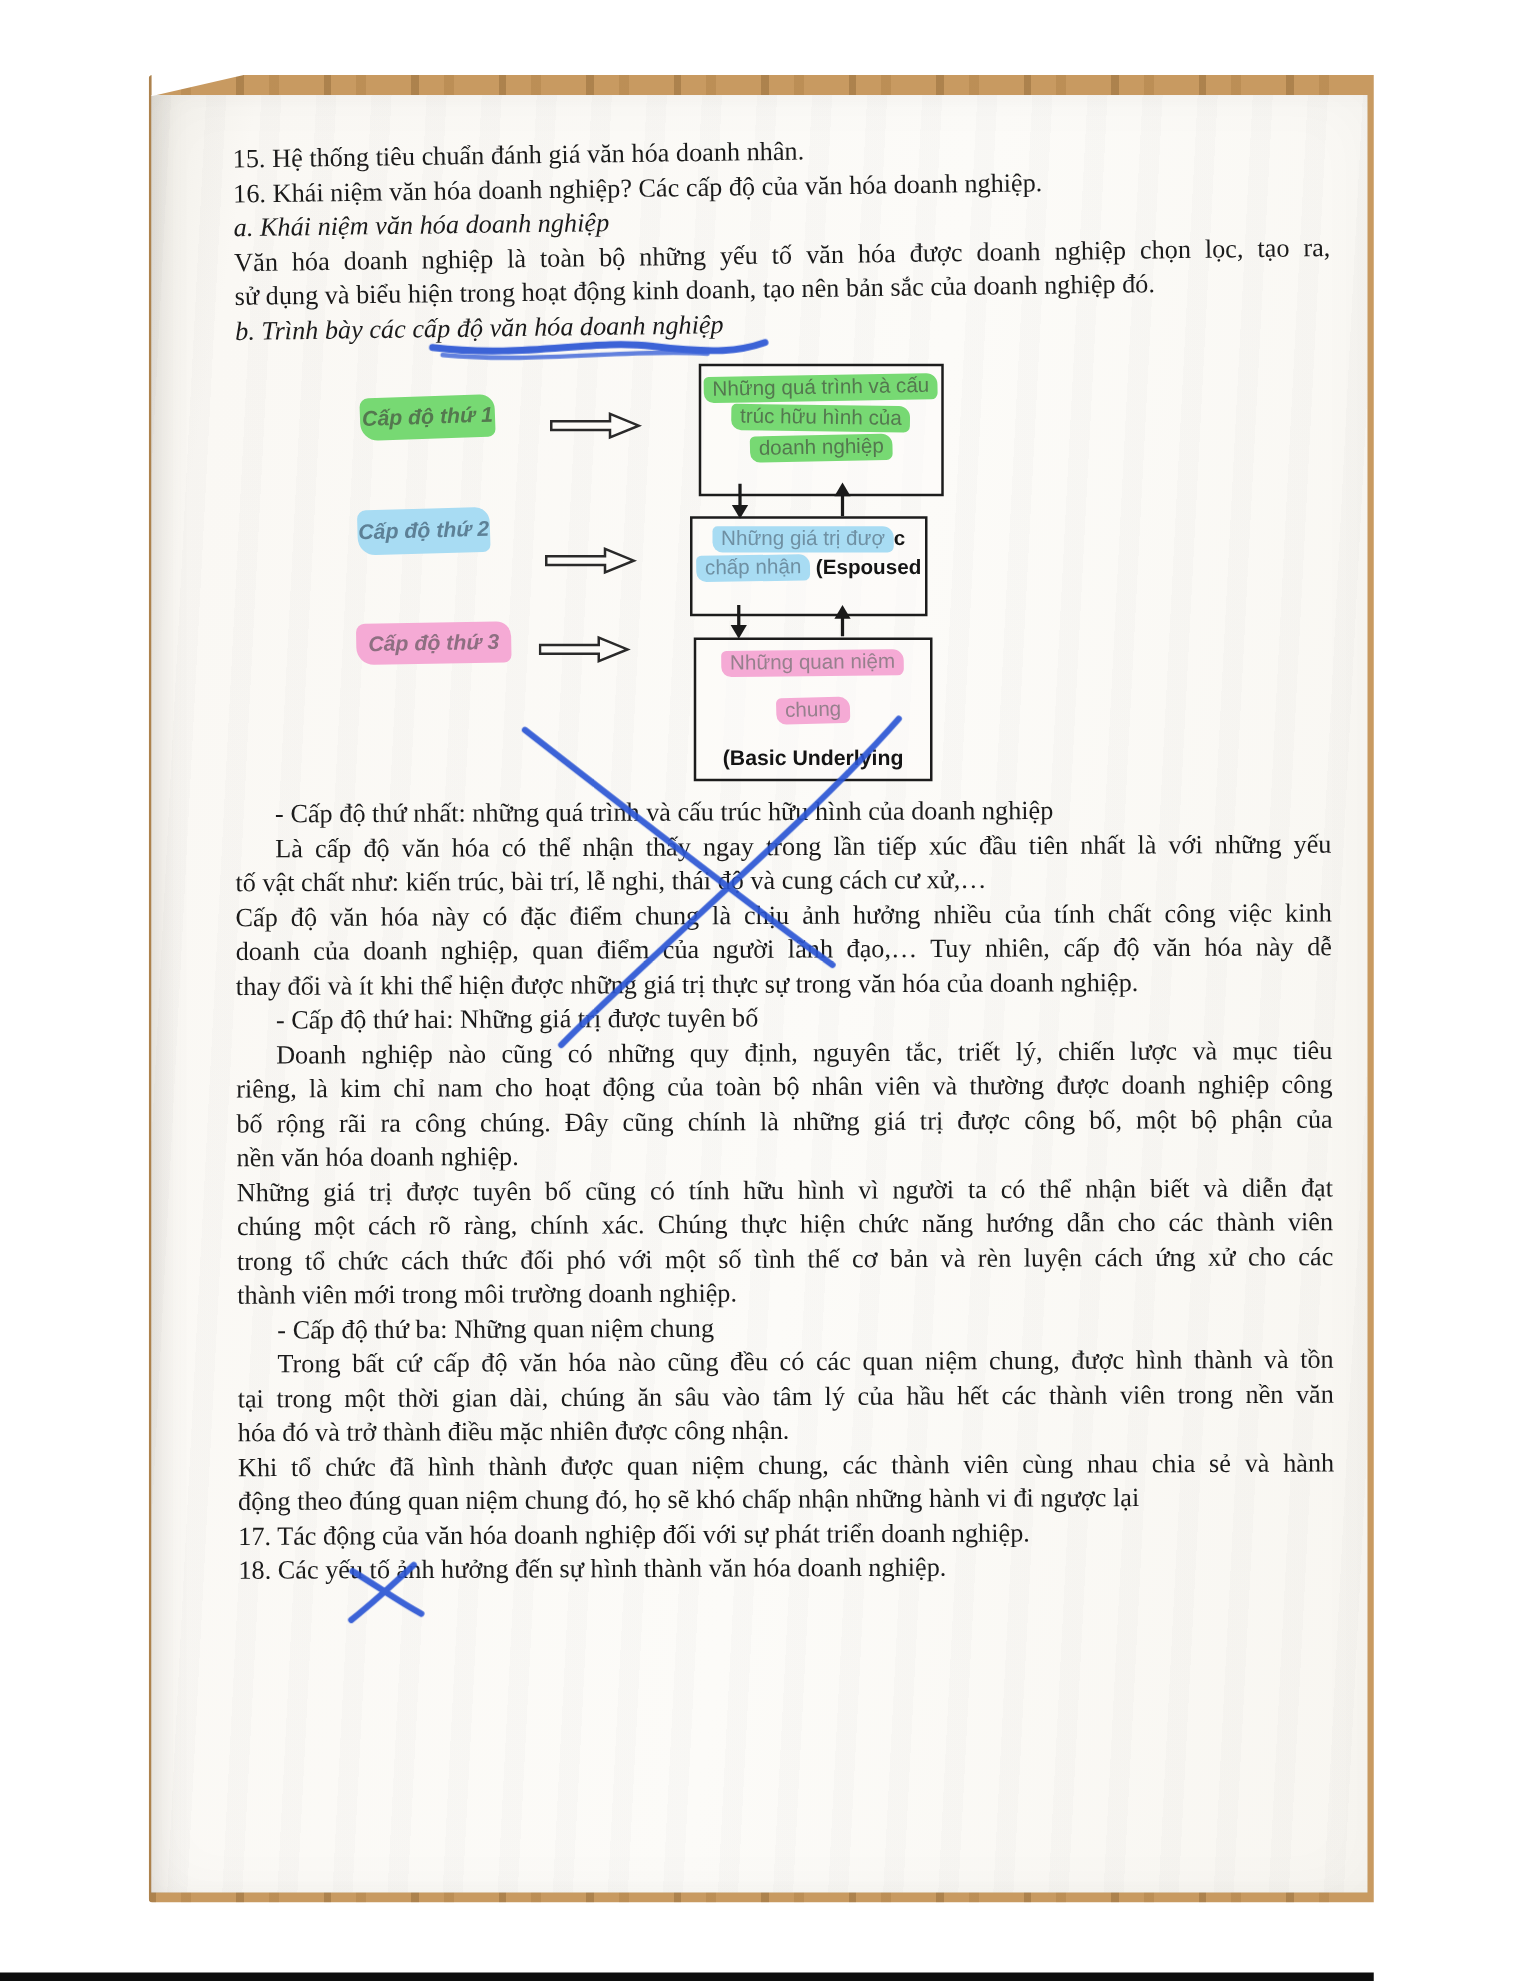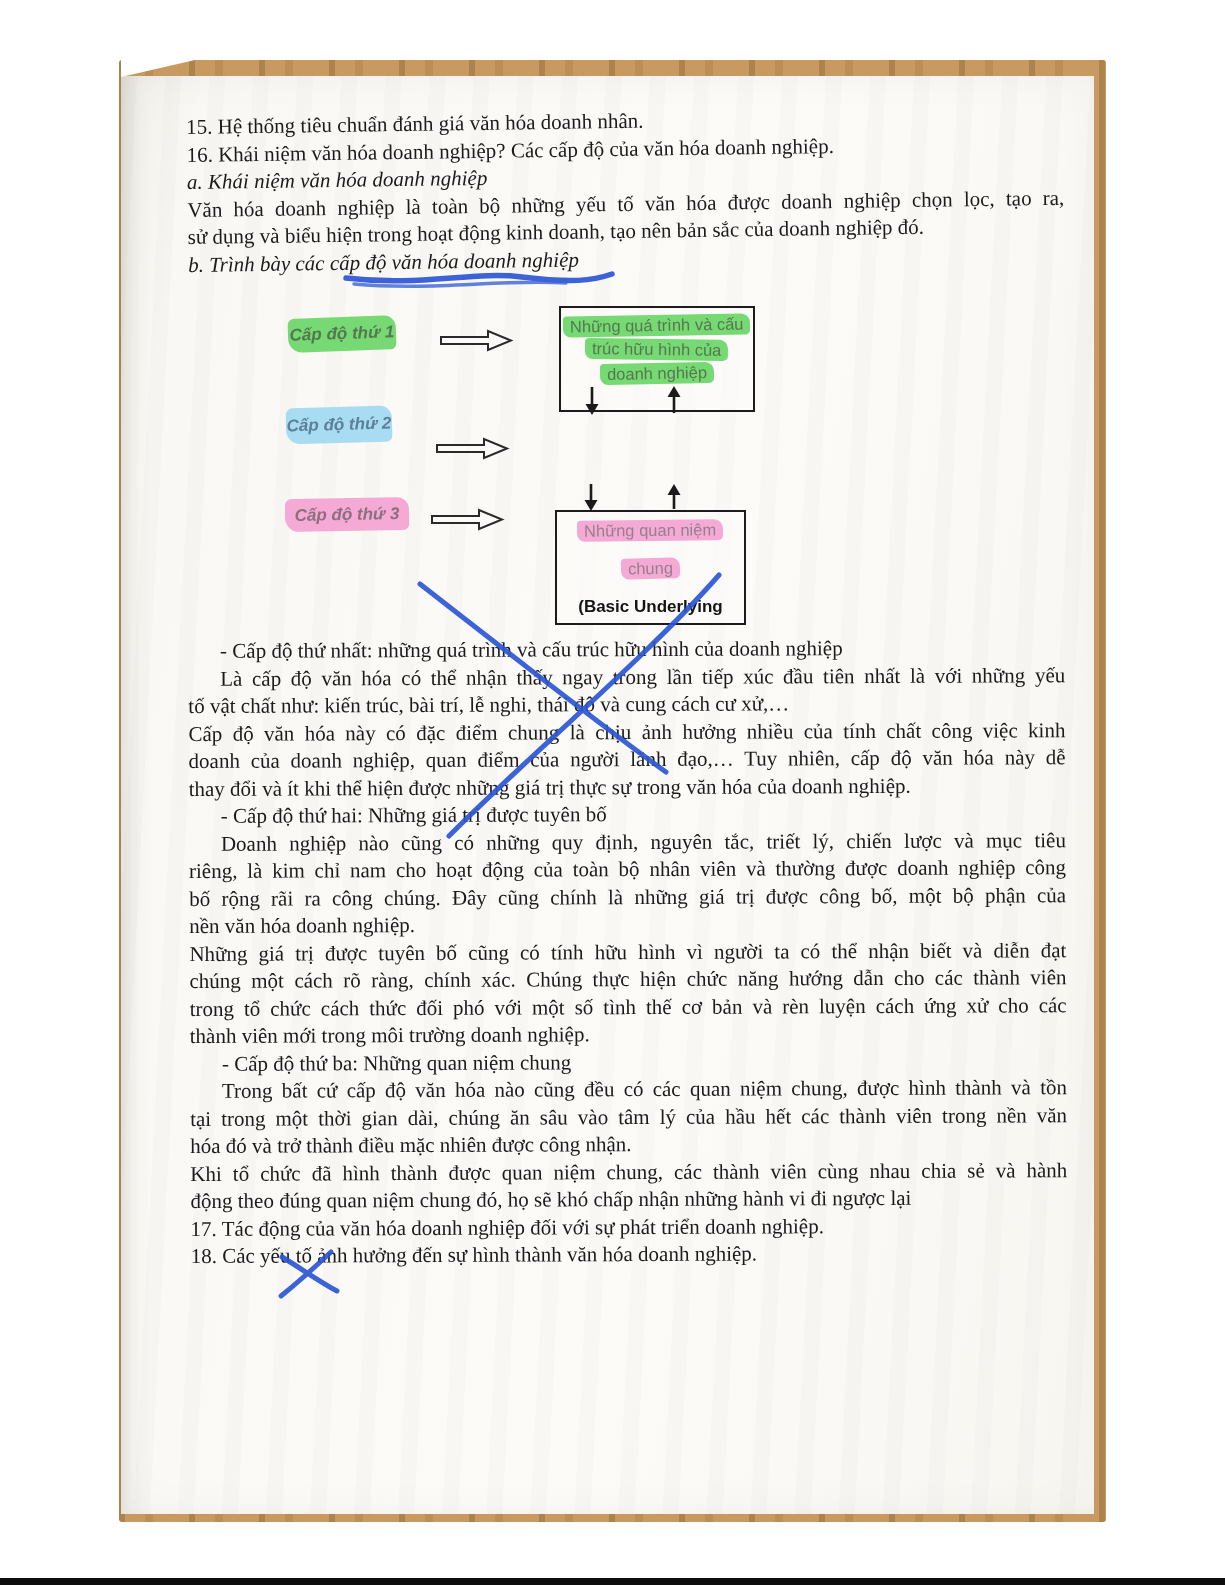--- a/index.html
+++ b/index.html
@@ -1,16 +1,16 @@
 <!DOCTYPE html>
 <html><head>
 <meta charset="utf-8">
 <style>
   html,body{margin:0;padding:0;background:#ffffff;}
-  .canvas{position:relative;width:1225px;height:1585px;background:#ffffff;overflow:hidden;
+  .canvas{position:relative;width:1099px;height:1585px;background:#ffffff;overflow:hidden;
           font-family:"Liberation Serif", serif;}
   
   .wood{position:absolute;left:119px;top:60px;width:987px;height:1462px;
         background:#c89a61;
         background-image:repeating-linear-gradient(90deg, rgba(122,86,40,.35) 0 6px, rgba(0,0,0,0) 6px 26px, rgba(160,116,60,.3) 26px 34px, rgba(0,0,0,0) 34px 70px);
         border-radius:3px;}
   .paper{position:absolute;left:121px;top:76px;width:973px;height:1438px;
          background:linear-gradient(100deg,#f1efe9 0%,#faf8f4 7%,#fcfbf8 55%,#f8f6f1 100%);
          box-shadow:inset 18px 0 26px -18px rgba(110,100,85,.25), inset 0 0 50px rgba(0,0,0,.03);}
   .paper:after{content:"";position:absolute;inset:0;
@@ -67,26 +67,30 @@
   <svg class="block-arrow" style="left:440px;top:329px;" width="74" height="23" viewBox="0 0 74 23">
     <polygon points="1,8 48,8 48,2 71,11.5 48,21 48,15 1,15" fill="#fcfbf8" stroke="#2a2a2a" stroke-width="2"></polygon>
   </svg>
   <svg class="block-arrow" style="left:436px;top:437px;" width="74" height="23" viewBox="0 0 74 23">
     <polygon points="1,8 48,8 48,2 71,11.5 48,21 48,15 1,15" fill="#fcfbf8" stroke="#2a2a2a" stroke-width="2"></polygon>
   </svg>
   <svg class="block-arrow" style="left:431px;top:508px;" width="74" height="23" viewBox="0 0 74 23">
     <polygon points="1,8 48,8 48,2 71,11.5 48,21 48,15 1,15" fill="#fcfbf8" stroke="#2a2a2a" stroke-width="2"></polygon>
   </svg>
 
-  <div class="dg-box" style="left:559px;top:306px;width:192px;height:95px;padding-top:7px;gap:3px;">
+  <div class="dg-box" style="left:559px;top:291px;width:192px;height:95px;padding-top:7px;gap:3px;">
     <span class="hl hl-green" style="transform:rotate(-1deg);">Những quá trình và cấu</span>
     <span class="hl hl-green" style="transform:rotate(0.8deg);">trúc hữu hình của</span>
     <span class="hl hl-green" style="transform:rotate(-1.2deg);">doanh nghiệp</span>
   </div>
 
+  <div class="dg-box" style="left:552px;top:413px;width:186px;height:70px;padding-top:6px;gap:2px;">
+    <span><span class="hl hl-blue">Những giá trị đượ</span><span class="dg-dark">c</span></span>
+    <span><span class="hl hl-blue" style="transform:rotate(-0.8deg);">chấp nhận</span><span class="dg-dark"> (Espoused</span></span>
+  </div>
 
   <div class="dg-box" style="left:555px;top:510px;width:187px;height:103px;padding-top:8px;gap:17px;">
     <span class="hl hl-pink" style="transform:rotate(-0.6deg);">Những quan niệm</span>
     <span class="hl hl-pink" style="transform:rotate(-1.5deg);">chung</span>
     <span class="dg-dark" style="margin-top:auto;margin-bottom:6px;font-size:17px;">(Basic Underlying</span>
   </div>
 
   <div class="txt body-block">
     <div class="line ind">- Cấp độ thứ nhất: những quá trình và cấu trúc hữu hình của doanh nghiệp</div>
     <div class="j ind">Là cấp độ văn hóa có thể nhận thấy ngay trong lần tiếp xúc đầu tiên nhất là với những yếu</div>

